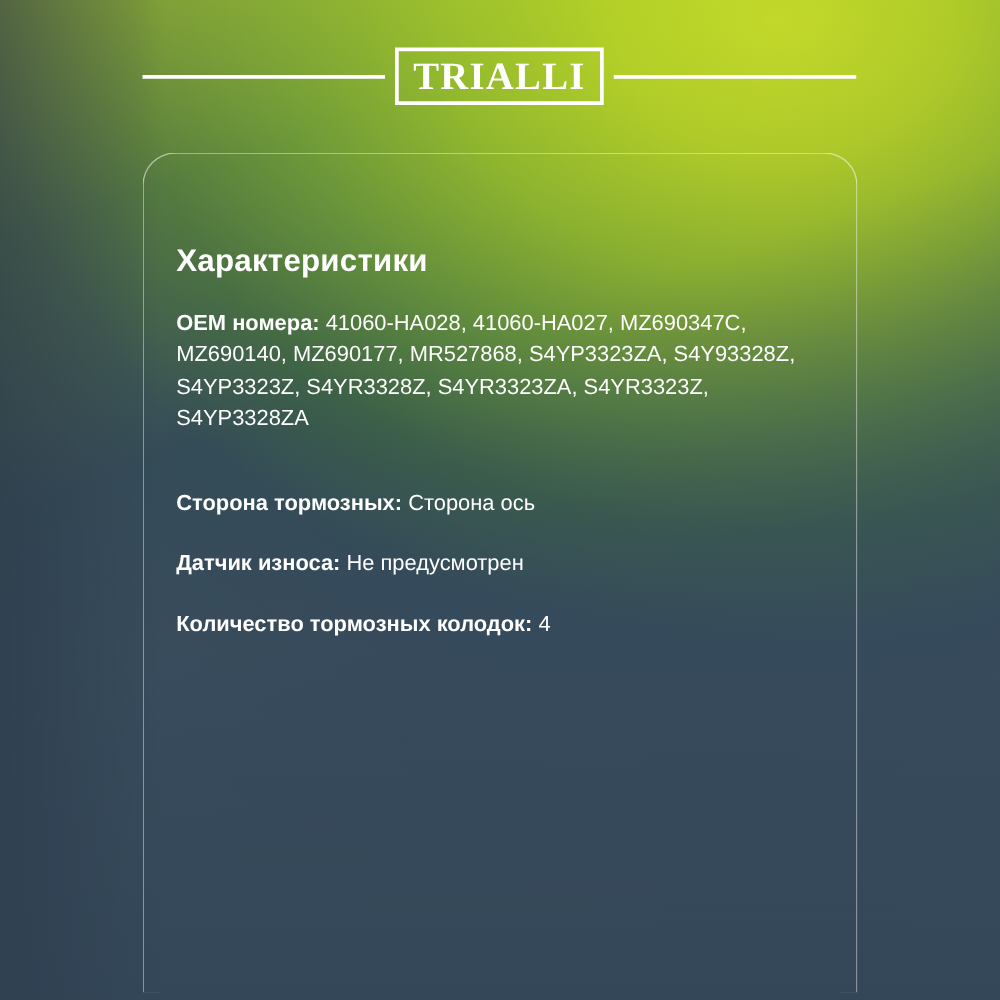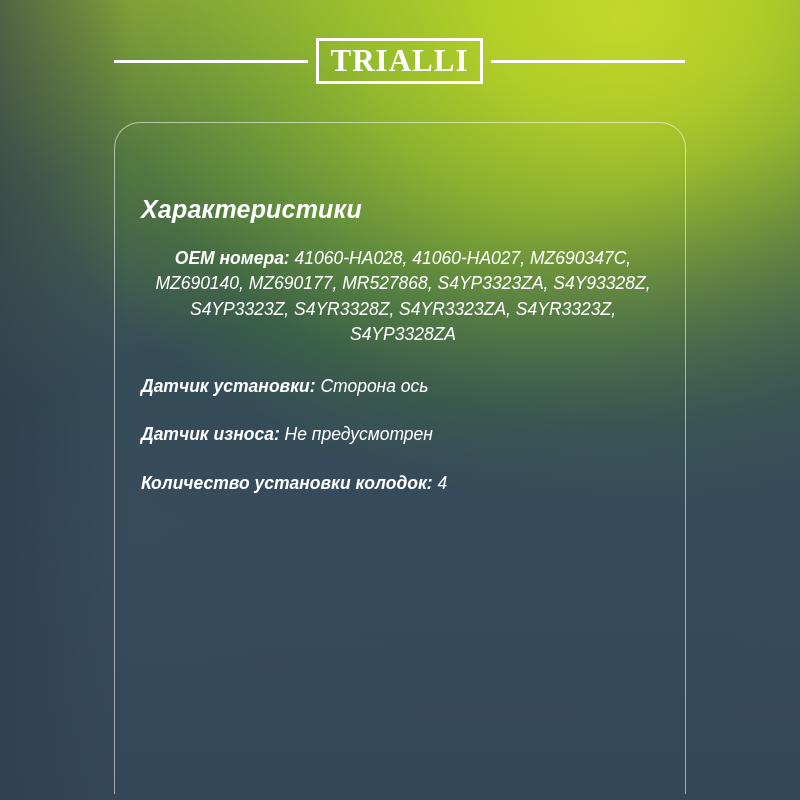--- a/index.html
+++ b/index.html
@@ -91,21 +91,20 @@
     border-bottom: none;
     border-radius: 26px 26px 0 0;
     box-sizing: border-box;
   }
 
   .card-inner {
     position: absolute;
     left: 26px;
     top: 72px;
     right: 20px;
-    font-style: italic;
   }
 
   h1.title {
     margin: 0 0 22px 0;
     color: #ffffff;
     font-size: 25px;
     font-weight: bold;
     letter-spacing: 0.2px;
   }
 
@@ -116,23 +115,22 @@
     line-height: 1.42;
   }
   .spec:last-child { margin-bottom: 0; }
   .spec .k {
     font-weight: bold;
   }
   .spec .v {
     font-weight: normal;
   }
   .spec.oem {
-    margin-bottom: 26px;
+    margin-bottom: 42px;
     line-height: 1.45;
-    text-align: center;
   }
 </style>
 </head>
 <body>
 
 <div class="page">
 
   <div class="bg"></div>
   <div class="bg-overlay"></div>
   <div class="bg-left-shade"></div>
@@ -151,31 +149,31 @@
 
       <h1 class="title">Характеристики</h1>
 
       <p class="spec oem">
         <span class="k">OEM номера:</span>
         <span class="v">41060-HA028, 41060-HA027, MZ690347C, MZ690140, MZ690177, MR527868, S4YP3323ZA, S4Y93328Z, S4YP3323Z, S4YR3328Z, S4YR3323ZA, S4YR3323Z, S4YP3328ZA</span>
       </p>
 
 
       <p class="spec">
-        <span class="k">Датчик установки:</span>
+        <span class="k">Сторона тормозных:</span>
         <span class="v">Сторона ось</span>
       </p>
 
 
       <p class="spec">
         <span class="k">Датчик износа:</span>
         <span class="v">Не предусмотрен</span>
       </p>
 
       <p class="spec">
-        <span class="k">Количество установки колодок:</span>
+        <span class="k">Количество тормозных колодок:</span>
         <span class="v">4</span>
       </p>
 
     </div>
   </div>
 
 </div>
 
 </body></html>

